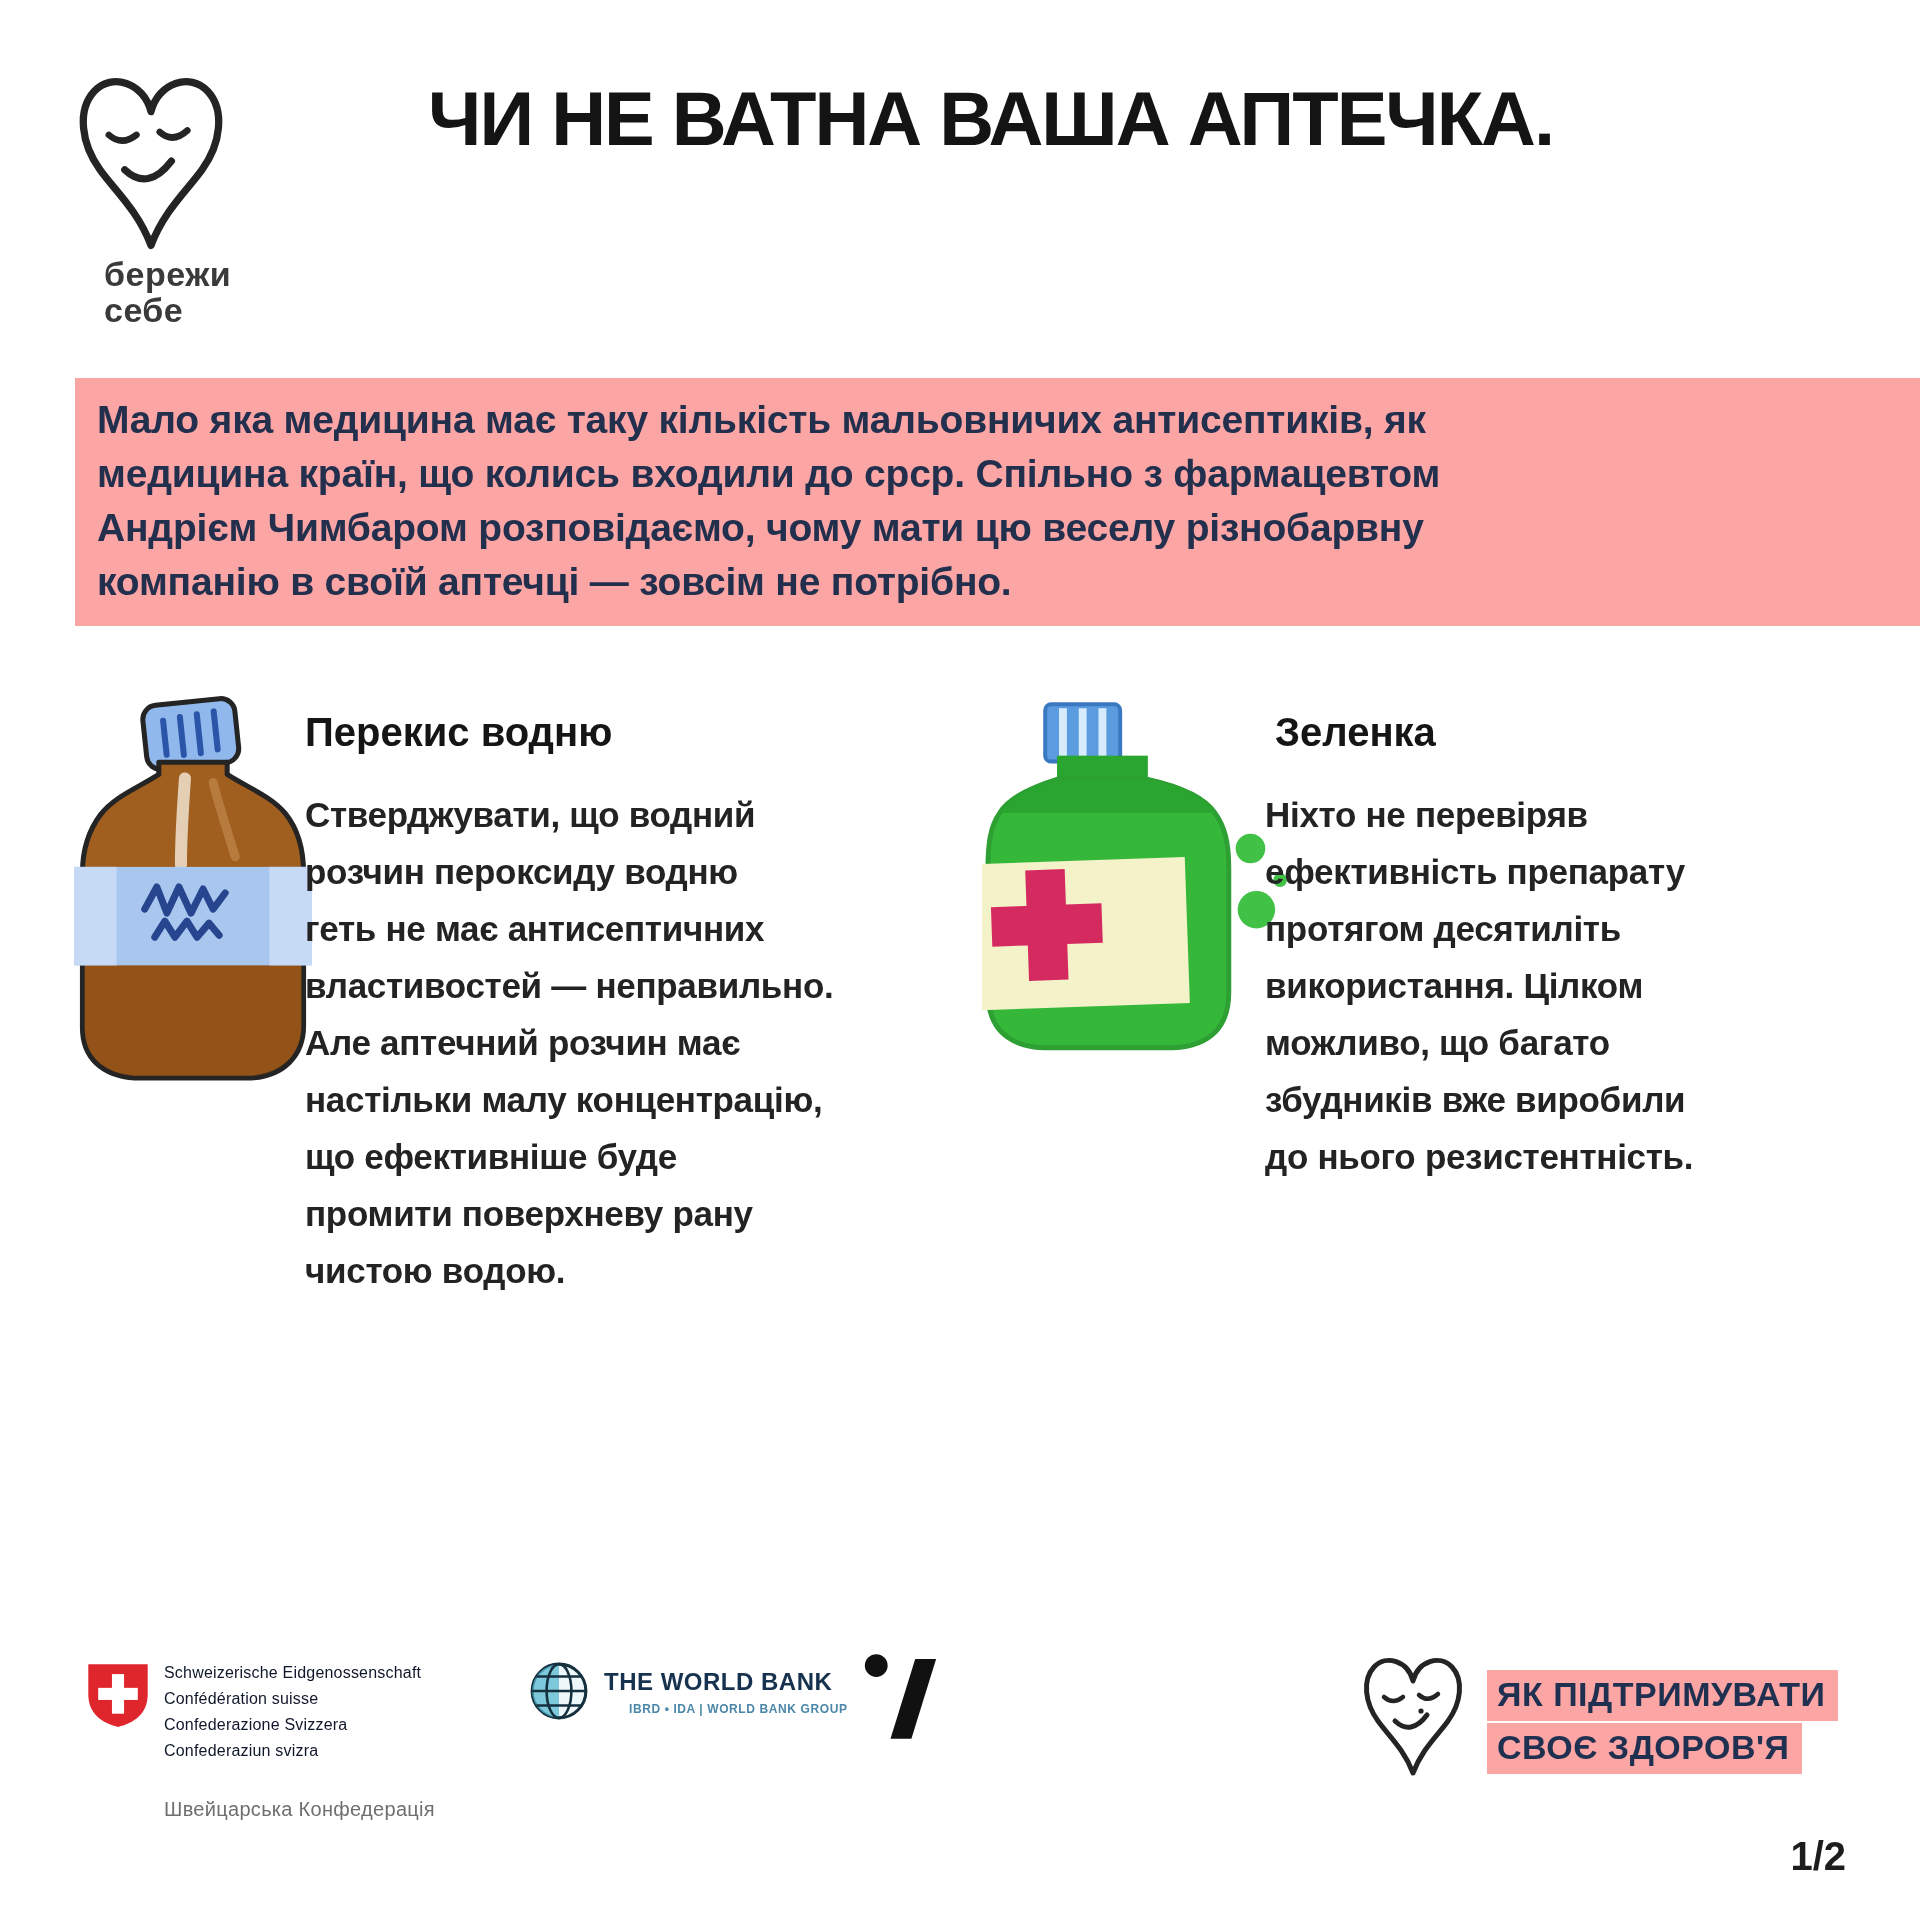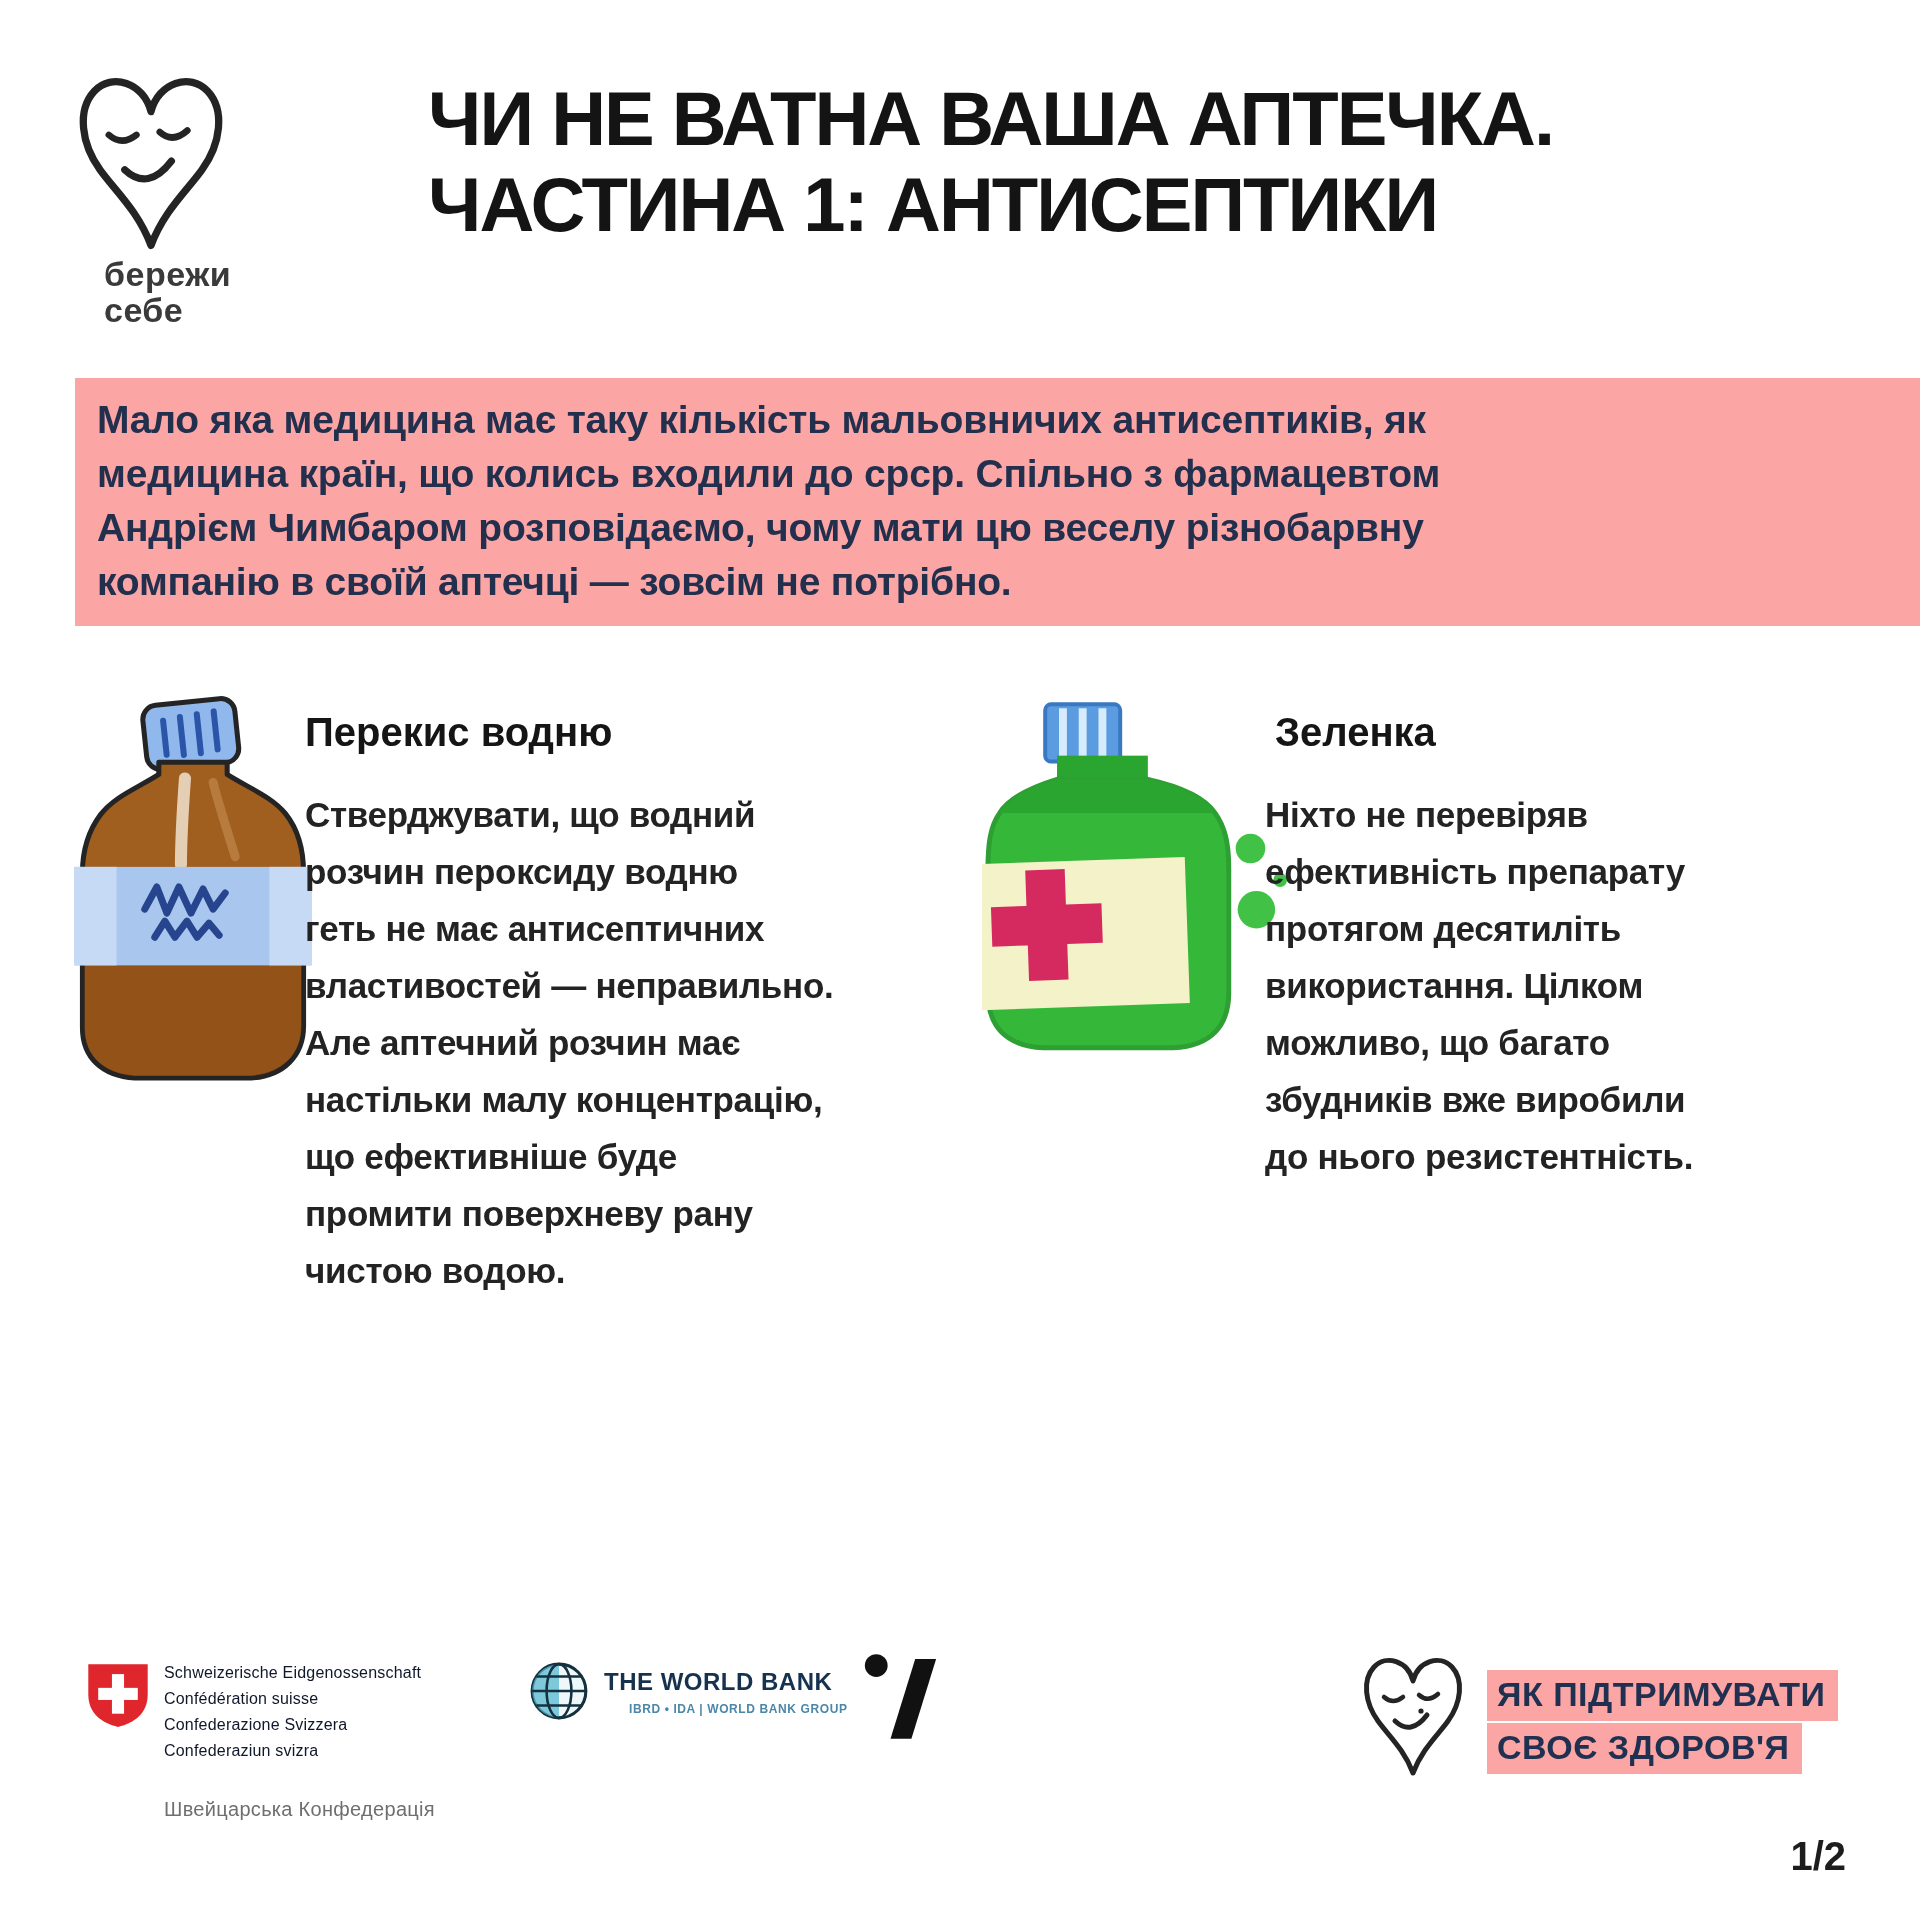--- a/index.html
+++ b/index.html
@@ -55,21 +55,20 @@
     <path d="M61 44 Q70 52 80 43" fill="none" stroke="#242424" stroke-width="4.5" stroke-linecap="round"></path>
     <path d="M37 70 Q53 85 69 64" fill="none" stroke="#242424" stroke-width="5" stroke-linecap="round"></path>
   </svg>
   <div class="abs brand-caption">
     <div>бережи</div>
     <div>себе</div>
   </div>
 
   <h1 class="abs title" style="margin:0;font-weight:bold;">
     <div>ЧИ НЕ ВАТНА ВАША АПТЕЧКА.</div>
-    <div>ЧАСТИНА 1: АНТИСЕПТИКИ</div>
   </h1>
 
   <section class="abs intro">
     <div>Мало яка медицина має таку кількість мальовничих антисептиків, як</div>
     <div>медицина країн, що колись входили до срср. Спільно з фармацевтом</div>
     <div>Андрієм Чимбаром розповідаємо, чому мати цю веселу різнобарвну</div>
     <div>компанію в своїй аптечці — зовсім не потрібно.</div>
   </section>
 
   <svg class="abs bottle-brown" viewBox="0 0 252 392">

